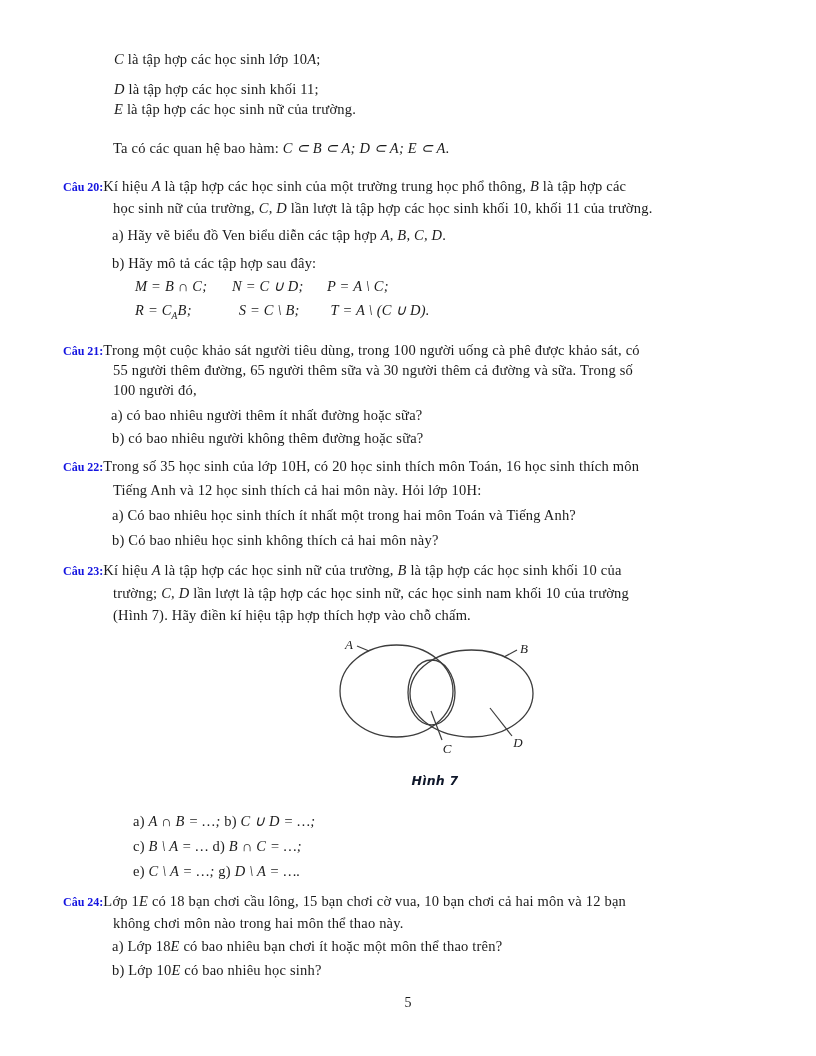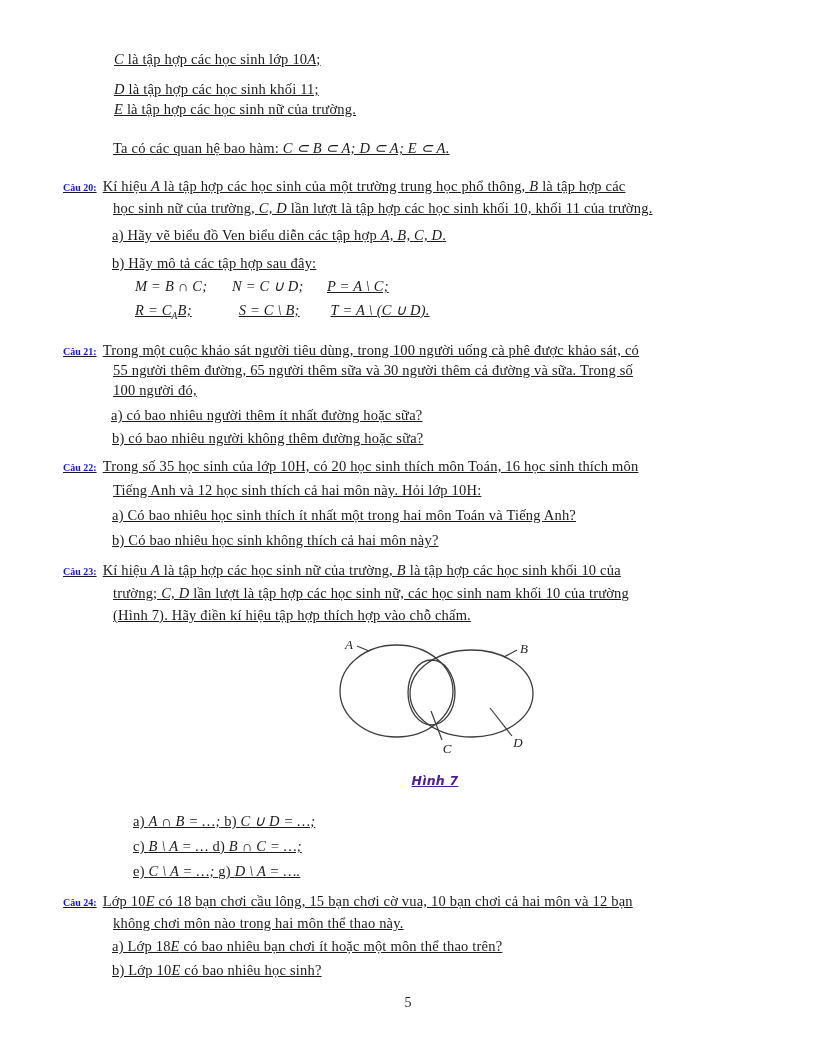--- a/index.html
+++ b/index.html
@@ -1,26 +1,26 @@
 <!DOCTYPE html>
 <html><head>
 <meta charset="utf-8">
 <style>
   html,body{margin:0;padding:0;background:#ffffff;}
   body{width:816px;height:1056px;position:relative;overflow:hidden;
        font-family:"Liberation Serif",serif;color:#1b1b1b;
        --accent:#1414e0;}
   .ln{position:absolute;line-height:22px;font-size:14.5px;letter-spacing:0.2px;
-      white-space:nowrap;text-decoration:underline;}
+      white-space:nowrap;}
   .m{font-style:italic;}
   sub{font-size:9.5px;line-height:0;font-style:italic;}
-  .qlabel{color:var(--accent);font-weight:bold;font-size:10px;
-          letter-spacing:0;margin-right:6px;}
+  .qlabel{color:var(--accent);font-weight:bold;font-size:12px;
+          letter-spacing:0;}
   .caption{font-family:"DejaVu Sans",sans-serif;font-weight:bold;font-style:italic;
-           font-size:12.5px;color:#4c1d95;letter-spacing:0.2px;}
+           font-size:12.5px;color:#0f172a;letter-spacing:0.2px;}
   .center{text-align:center;}
   .venn{position:absolute;left:330px;top:638px;}
   .venn ellipse{fill:none;stroke:#3d3d3d;stroke-width:1.3;}
   .venn line{stroke:#3d3d3d;stroke-width:1.2;}
   .venn text{font-family:"Liberation Serif",serif;font-style:italic;
              font-size:13px;fill:#222;text-anchor:middle;}
   .pagenum{position:absolute;left:0;top:995px;width:816px;text-align:center;
            font-size:14px;color:#1b1b1b;}
 </style>
 </head>
@@ -74,19 +74,19 @@
   <text x="117" y="115">C</text>
   <text x="188" y="109">D</text>
 </svg>
 <div class="ln caption center" style="left:330px;top:770px;width:210px">Hình 7</div>
 
 <div class="ln" style="left:133px;top:810px"><span>a) </span><span class="m">A ∩ B = …;</span><span> b) </span><span class="m">C ∪ D = …;</span></div>
 <div class="ln" style="left:133px;top:835px"><span>c) </span><span class="m">B \ A = …</span><span> d) </span><span class="m">B ∩ C = …;</span></div>
 <div class="ln" style="left:133px;top:860px"><span>e) </span><span class="m">C \ A = …;</span><span> g) </span><span class="m">D \ A = ….</span></div>
 
 <div class="ln" style="left:63px;top:890px">
-  <span class="qlabel">Câu 24:</span><span><span>Lớp 10</span><span class="m">E</span><span> có 18 bạn chơi cầu lông, 15 bạn chơi cờ vua, 10 bạn chơi cả hai môn và 12 bạn</span></span>
+  <span class="qlabel">Câu 24:</span><span><span>Lớp 1</span><span class="m">E</span><span> có 18 bạn chơi cầu lông, 15 bạn chơi cờ vua, 10 bạn chơi cả hai môn và 12 bạn</span></span>
 </div>
 <div class="ln" style="left:113px;top:912px">không chơi môn nào trong hai môn thể thao này.</div>
 <div class="ln" style="left:112px;top:935px"><span>a) Lớp 18</span><span class="m">E</span><span> có bao nhiêu bạn chơi ít hoặc một môn thể thao trên?</span></div>
 <div class="ln" style="left:112px;top:959px"><span>b) Lớp 10</span><span class="m">E</span><span> có bao nhiêu học sinh?</span></div>
 
 <div class="pagenum">5</div>
 
 </body></html>

